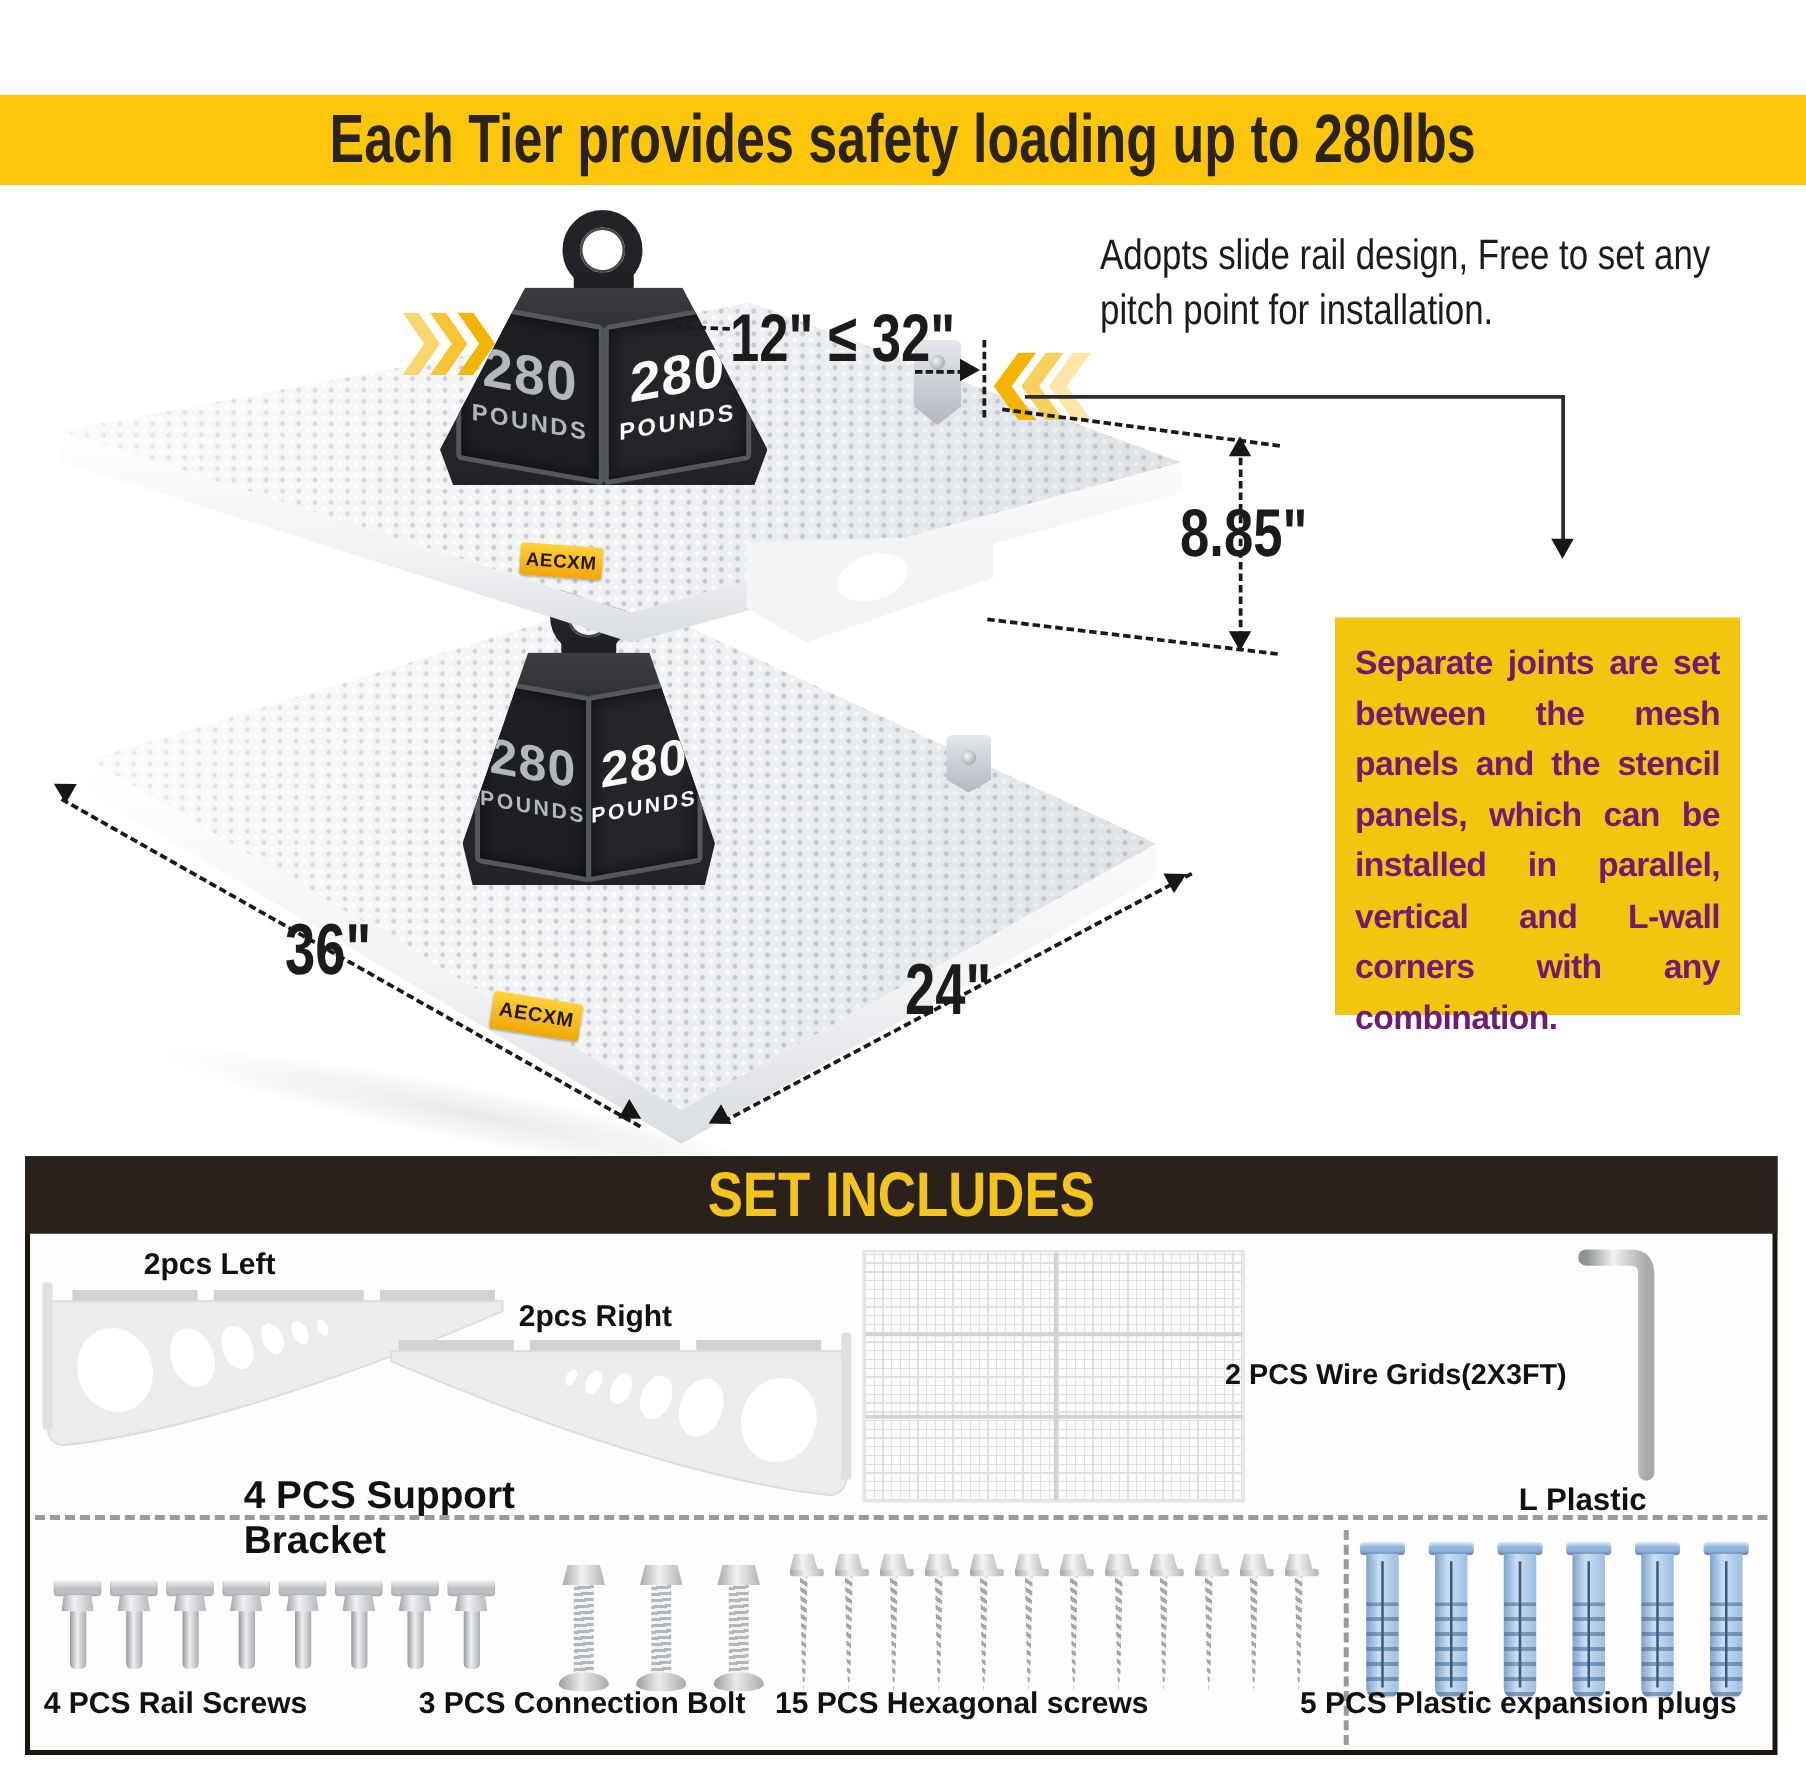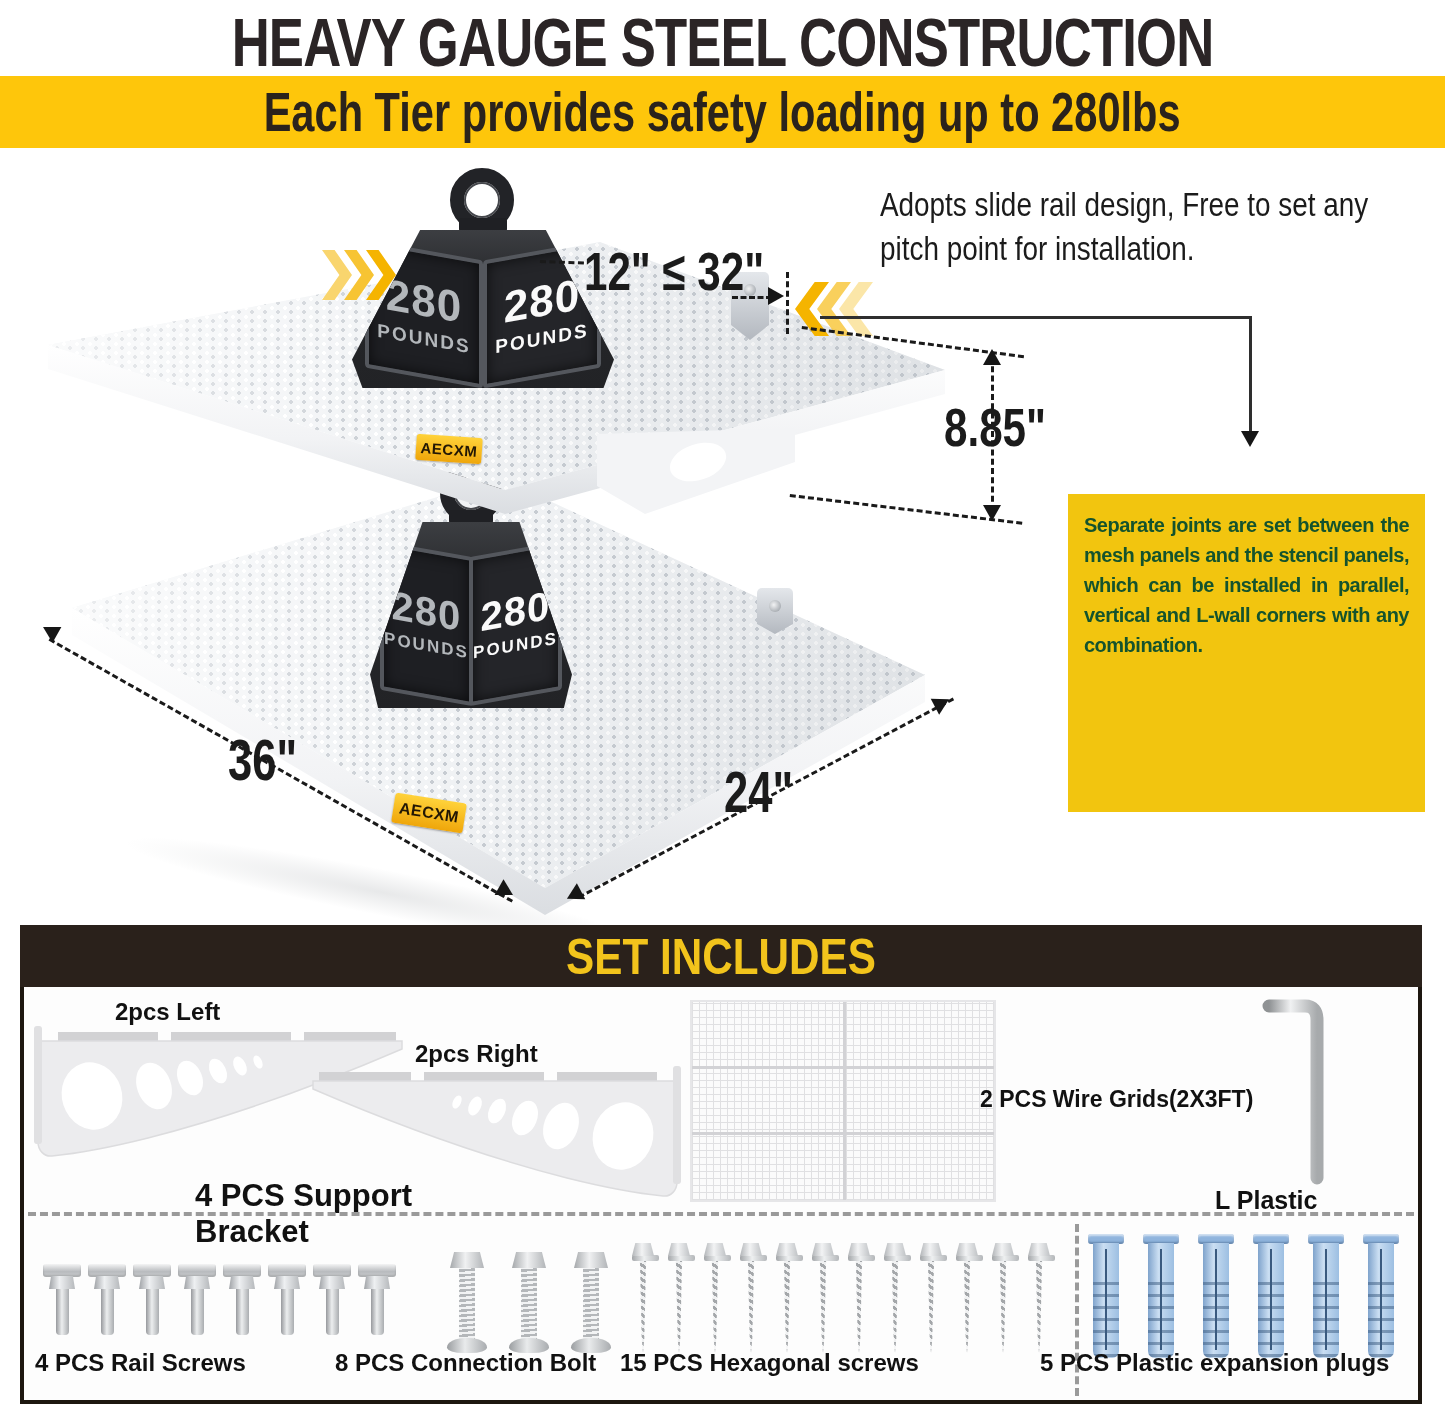--- a/index.html
+++ b/index.html
@@ -67,22 +67,22 @@
   .dashv{position:absolute;border-left:3px dashed #1a1a1a;}
   .solid{position:absolute;background:#2e2e2e;}
   .tri{position:absolute;width:0;height:0;border-style:solid;border-width:9px 0 9px 16px;
        border-color:transparent transparent transparent #161616;}
   .dim{position:absolute;font-weight:bold;color:#1b1b1b;white-space:nowrap;transform-origin:left bottom;}
 
   
   #diy-head{top:456px;left:1068px;width:357px;height:38px;background:#241b16;display:flex;align-items:center;}
   #diy-head span{display:inline-block;color:#F2C410;font-size:28px;font-weight:bold;padding-left:12px;
                  transform:scaleX(.9);transform-origin:left center;white-space:nowrap;}
-  #diy-body{top:494px;left:1068px;width:357px;height:318px;background:#F2C50F;box-sizing:border-box;
-            padding:16px 16px;color:#14532d;font-size:20px;font-weight:bold;line-height:1.5;
+  #diy-body{top:494px;left:1068px;width:324px;height:318px;background:#F2C50F;box-sizing:border-box;
+            padding:16px 16px;color:#701a75;font-size:27px;font-weight:bold;line-height:1.5;
             text-align:justify;letter-spacing:-0.5px;}
 
   
   #si-box{top:925px;left:20px;width:1402px;height:479px;border:4px solid #1d1710;box-sizing:border-box;background:#fdfdfd;}
   #si-head{top:925px;left:20px;width:1402px;height:62px;background:#2a211b;display:flex;align-items:center;justify-content:center;}
   #si-head span{display:inline-block;color:#F2C41C;font-size:48px;font-weight:bold;transform:scale(.88,1.05);}
   .part-label{position:absolute;font-weight:bold;color:#111;text-align:left;}
   #grid{background:#fbfbfb;border:2px solid #e6e6e8;
         background-image:repeating-linear-gradient(0deg,#e0e0e2 0 1px,transparent 1px 7px),
                          repeating-linear-gradient(90deg,#e0e0e2 0 1px,transparent 1px 7px);}
@@ -124,23 +124,20 @@
     background:linear-gradient(90deg,#7fa3cc,#cadef2 40%,#9dbfe2);}
   .pl-body::before{content:'';position:absolute;left:50%;top:6px;bottom:8px;width:2px;margin-left:-1px;background:#3a5a7f;}
   .pl-body::after{content:'';position:absolute;left:0;right:0;bottom:0;height:66%;
     background:repeating-linear-gradient(180deg,rgba(58,90,127,.5) 0 3px,transparent 3px 12px);}
 </style>
 </head>
 <body>
 
 <div id="canvas">
 
-  <div class="abs" id="title">
-    <span>HEAVY GAUGE STEEL CONSTRUCTION</span>
-  </div>
   <div class="abs" id="banner">
     <span>Each Tier provides safety loading up to 280lbs</span>
   </div>
 
   <div class="abs" id="note">
     <span>Adopts slide rail design, Free to set any pitch point for installation.</span>
   </div>
 
   <div class="abs" id="low-shadow" style="left:110px;top:868px;width:540px;height:48px;"></div>
   <div class="abs surface" style="left:72px;top:478px;width:853px;height:410px;
@@ -431,17 +428,17 @@
         <i class="pl-collar"></i>
         <i class="pl-body"></i>
       </div>
       <div class="plug">
         <i class="pl-collar"></i>
         <i class="pl-body"></i>
       </div>
     </div>
 
   <div class="part-label" style="left:35px;top:1349px;width:360px;font-size:24px;">4 PCS Rail Screws</div>
-  <div class="part-label" style="left:335px;top:1349px;width:300px;font-size:24px;">8 PCS Connection Bolt</div>
+  <div class="part-label" style="left:335px;top:1349px;width:300px;font-size:24px;">3 PCS Connection Bolt</div>
   <div class="part-label" style="left:620px;top:1349px;width:310px;font-size:24px;">15 PCS Hexagonal screws</div>
   <div class="part-label" style="left:1040px;top:1349px;width:375px;font-size:24px;">5 PCS Plastic expansion plugs</div>
 
 </div>
 
 </body></html>

